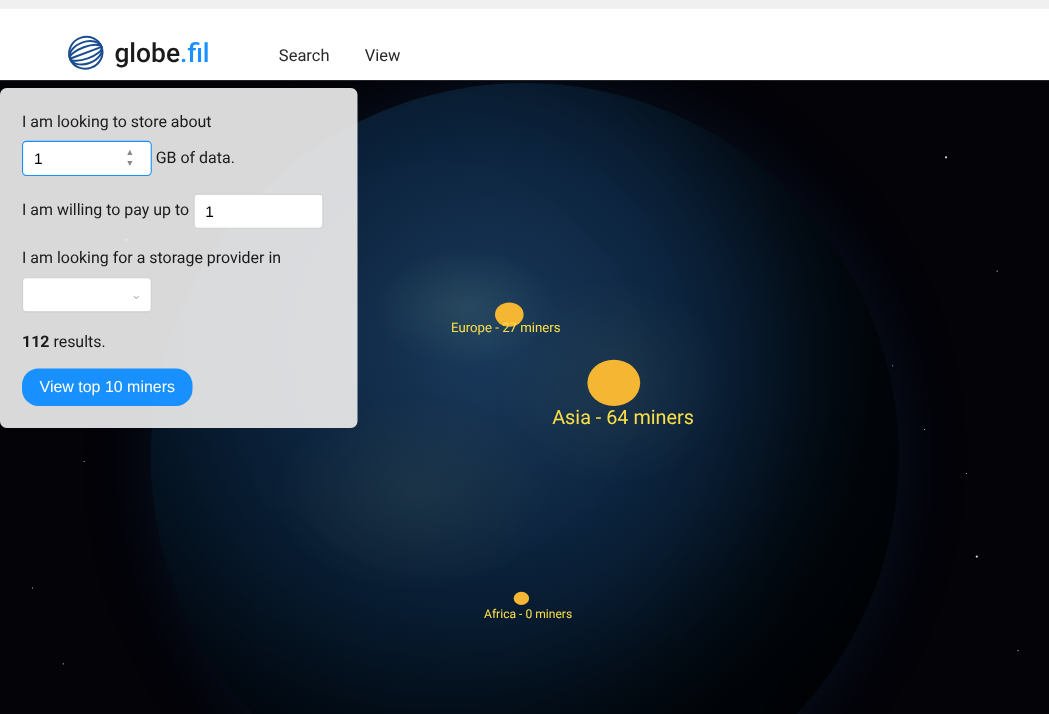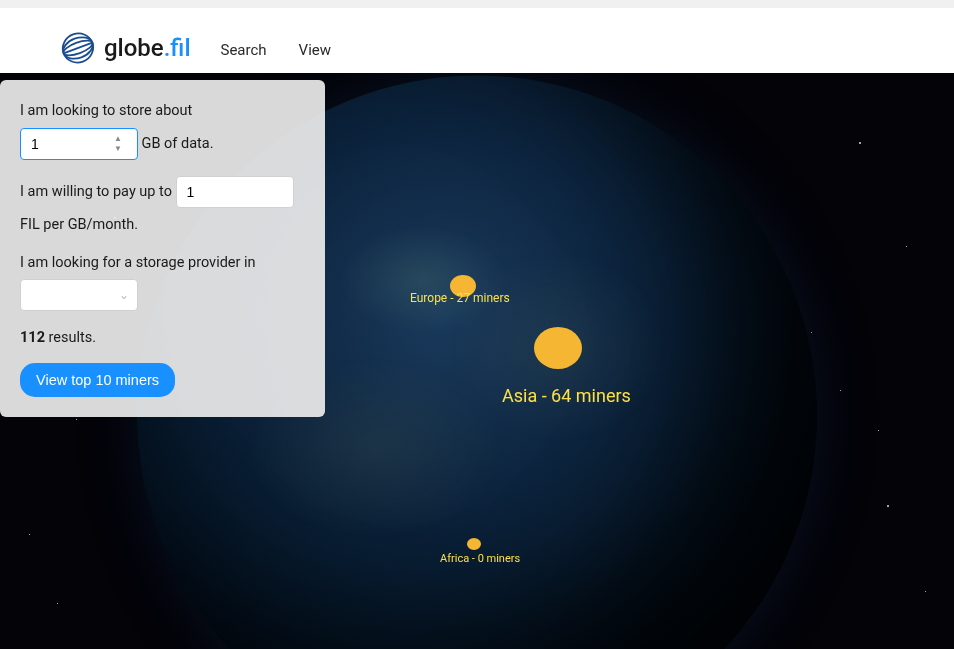--- a/index.html
+++ b/index.html
@@ -36,20 +36,21 @@
       font-size: 24px;
       font-weight: 500;
       color: #1a1a1a;
     }
     .logo-text .fil {
       color: #1890ff;
     }
     .nav {
       display: flex;
       gap: 32px;
+      margin-left: 33px;
     }
     .nav-item {
       font-size: 15px;
       color: #2a2a2a;
       cursor: pointer;
     }
     .globe-area {
       position: absolute;
       top: 73px;
       left: 0;
@@ -97,21 +98,21 @@
     .marker-europe { width: 26px; height: 22px; left: 450px; top: 202px; }
     .marker-asia { width: 48px; height: 42px; left: 534px; top: 254px; }
     .marker-africa { width: 14px; height: 12px; left: 467px; top: 465px; }
     .marker-label {
       position: absolute;
       color: #fde047;
       white-space: nowrap;
       font-weight: 400;
     }
     .label-europe { left: 410px; top: 218px; font-size: 12px; }
-    .label-asia { left: 502px; top: 312px; font-size: 18px; }
+    .label-asia { left: 502px; top: 296px; font-size: 18px; }
     .label-africa { left: 440px; top: 479px; font-size: 11px; }
     .panel {
       position: absolute;
       top: 80px;
       left: 0;
       width: 325px;
       background: rgba(235,235,235,0.92);
       border-radius: 6px;
       padding: 20px;
       font-size: 14.5px;
@@ -249,21 +250,20 @@
         </span>
       </span><span> GB of data.</span>
     </div>
   </div>
 
   <div class="panel-row">
     <span>I am willing to pay up to </span>
     <span class="num-input-wrap plain">
       <input class="num-input" value="1" style="">
     </span>
-    <div style="margin-top:6px;"> FIL per GB/month.</div>
   </div>
 
   <div class="panel-row">
     <div>I am looking for a storage provider in</div>
     <div style="margin-top:6px;">
       <div class="select-wrap">
         <span></span>
         <span class="chevron">⌄</span>
       </div>
     </div>

